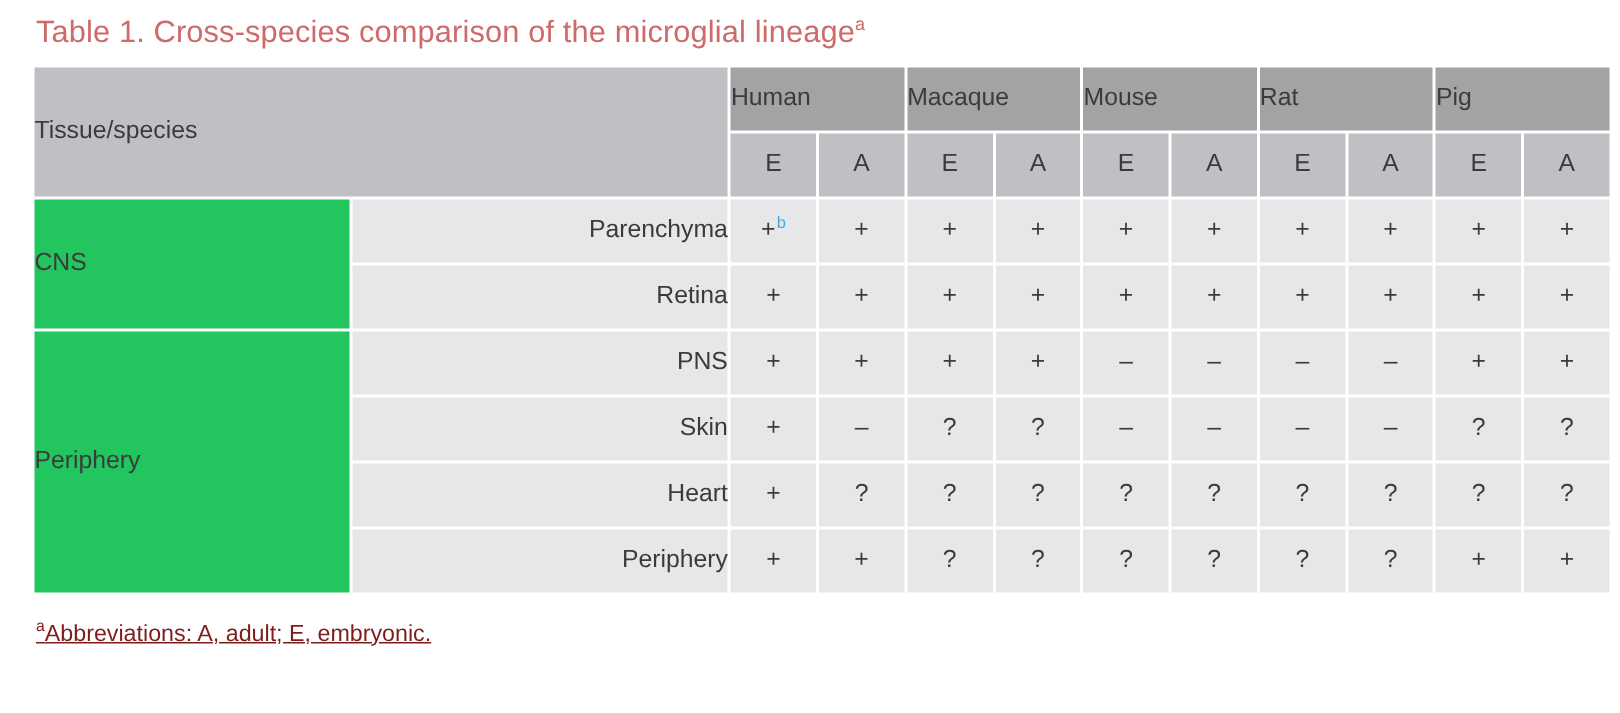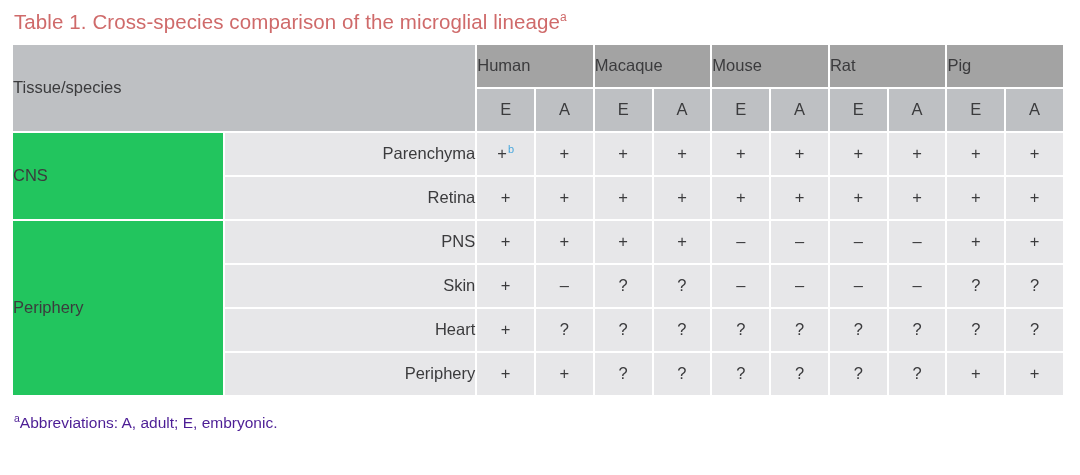--- a/index.html
+++ b/index.html
@@ -13,21 +13,21 @@
     font-family: "Liberation Sans", sans-serif;
     color: #3b3b3d;
     overflow: hidden;
   }
 
   .page {
     position: relative;
     width: 1080px;
     height: 475px;
     box-sizing: border-box;
-    padding: 0 13px;
+    padding: 0 23px;
   }
 
   
   .table-title {
     font-size: 20.5px;
     color: #cf6a6a;
     letter-spacing: 0.1px;
     padding: 9px 0 8px 1px;
     line-height: 1.25;
     white-space: nowrap;
@@ -109,22 +109,23 @@
     line-height: 0;
     color: #4aa8dd;
     margin-left: 1px;
   }
 
   
   .footnotes {
     padding-top: 14px;
     padding-left: 1px;
     font-size: 15.5px;
-    color: #4c1d95;
+    color: #7f1d1d;
     line-height: 1.55;
+    text-decoration: underline;
   }
   .footnotes div { white-space: nowrap; }
   .footnotes .fn-mark {
     font-size: 10.5px;
     vertical-align: super;
     line-height: 0;
   }
 </style>
 </head>
 <body>

